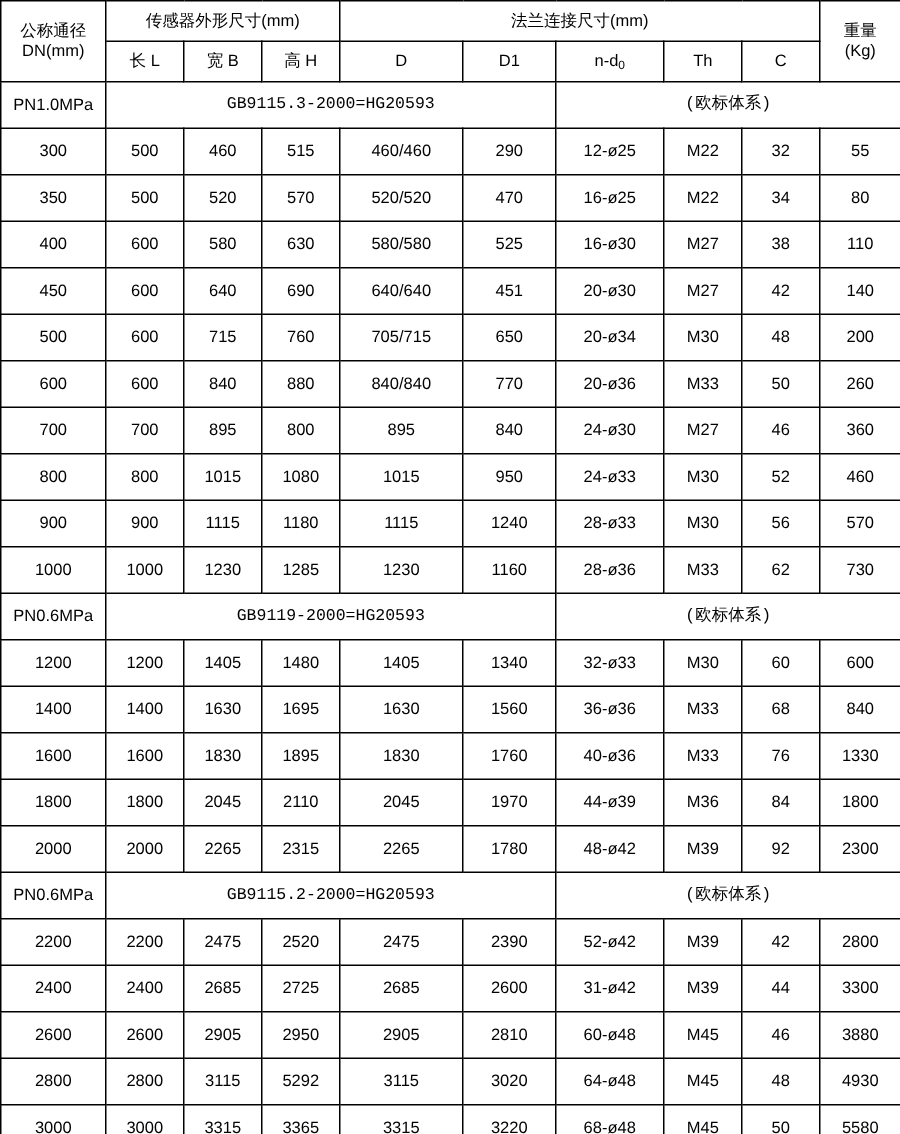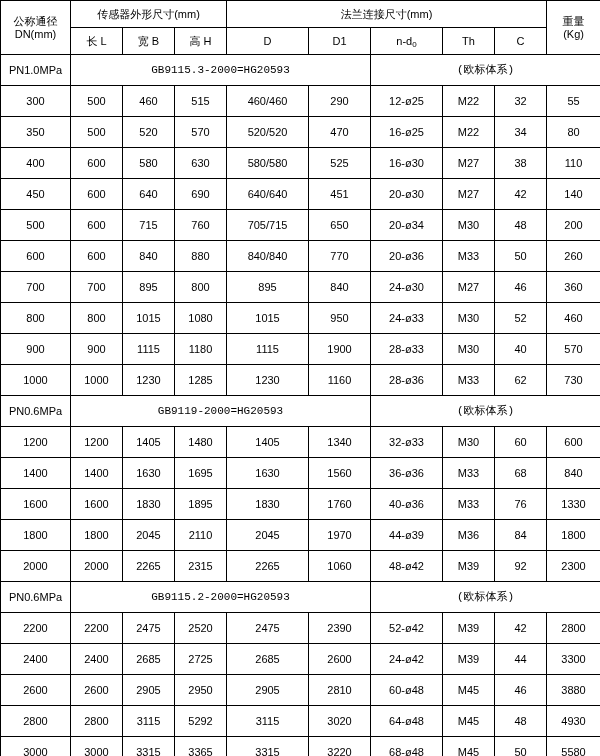--- a/index.html
+++ b/index.html
@@ -209,24 +209,24 @@
         <td>M30</td>
         <td>52</td>
         <td>460</td>
       </tr>
       <tr class="data-row">
         <td>900</td>
         <td>900</td>
         <td>1115</td>
         <td>1180</td>
         <td>1115</td>
-        <td>1900</td>
+        <td>1240</td>
         <td>28-ø33</td>
         <td>M30</td>
-        <td>40</td>
+        <td>56</td>
         <td>570</td>
       </tr>
       <tr class="data-row">
         <td>1000</td>
         <td>1000</td>
         <td>1230</td>
         <td>1285</td>
         <td>1230</td>
         <td>1160</td>
         <td>28-ø36</td>
@@ -286,21 +286,21 @@
         <td>M36</td>
         <td>84</td>
         <td>1800</td>
       </tr>
       <tr class="data-row">
         <td>2000</td>
         <td>2000</td>
         <td>2265</td>
         <td>2315</td>
         <td>2265</td>
-        <td>1060</td>
+        <td>1780</td>
         <td>48-ø42</td>
         <td>M39</td>
         <td>92</td>
         <td>2300</td>
       </tr>
       <tr class="group-row">
         <td class="group-label">PN0.6MPa</td>
         <td colspan="5" class="group-std">GB9115.2-2000=HG20593</td>
         <td colspan="4" class="group-note">(欧标体系)</td>
       </tr>
@@ -316,21 +316,21 @@
         <td>42</td>
         <td>2800</td>
       </tr>
       <tr class="data-row">
         <td>2400</td>
         <td>2400</td>
         <td>2685</td>
         <td>2725</td>
         <td>2685</td>
         <td>2600</td>
-        <td>24-ø42</td>
+        <td>31-ø42</td>
         <td>M39</td>
         <td>44</td>
         <td>3300</td>
       </tr>
       <tr class="data-row">
         <td>2600</td>
         <td>2600</td>
         <td>2905</td>
         <td>2950</td>
         <td>2905</td>

